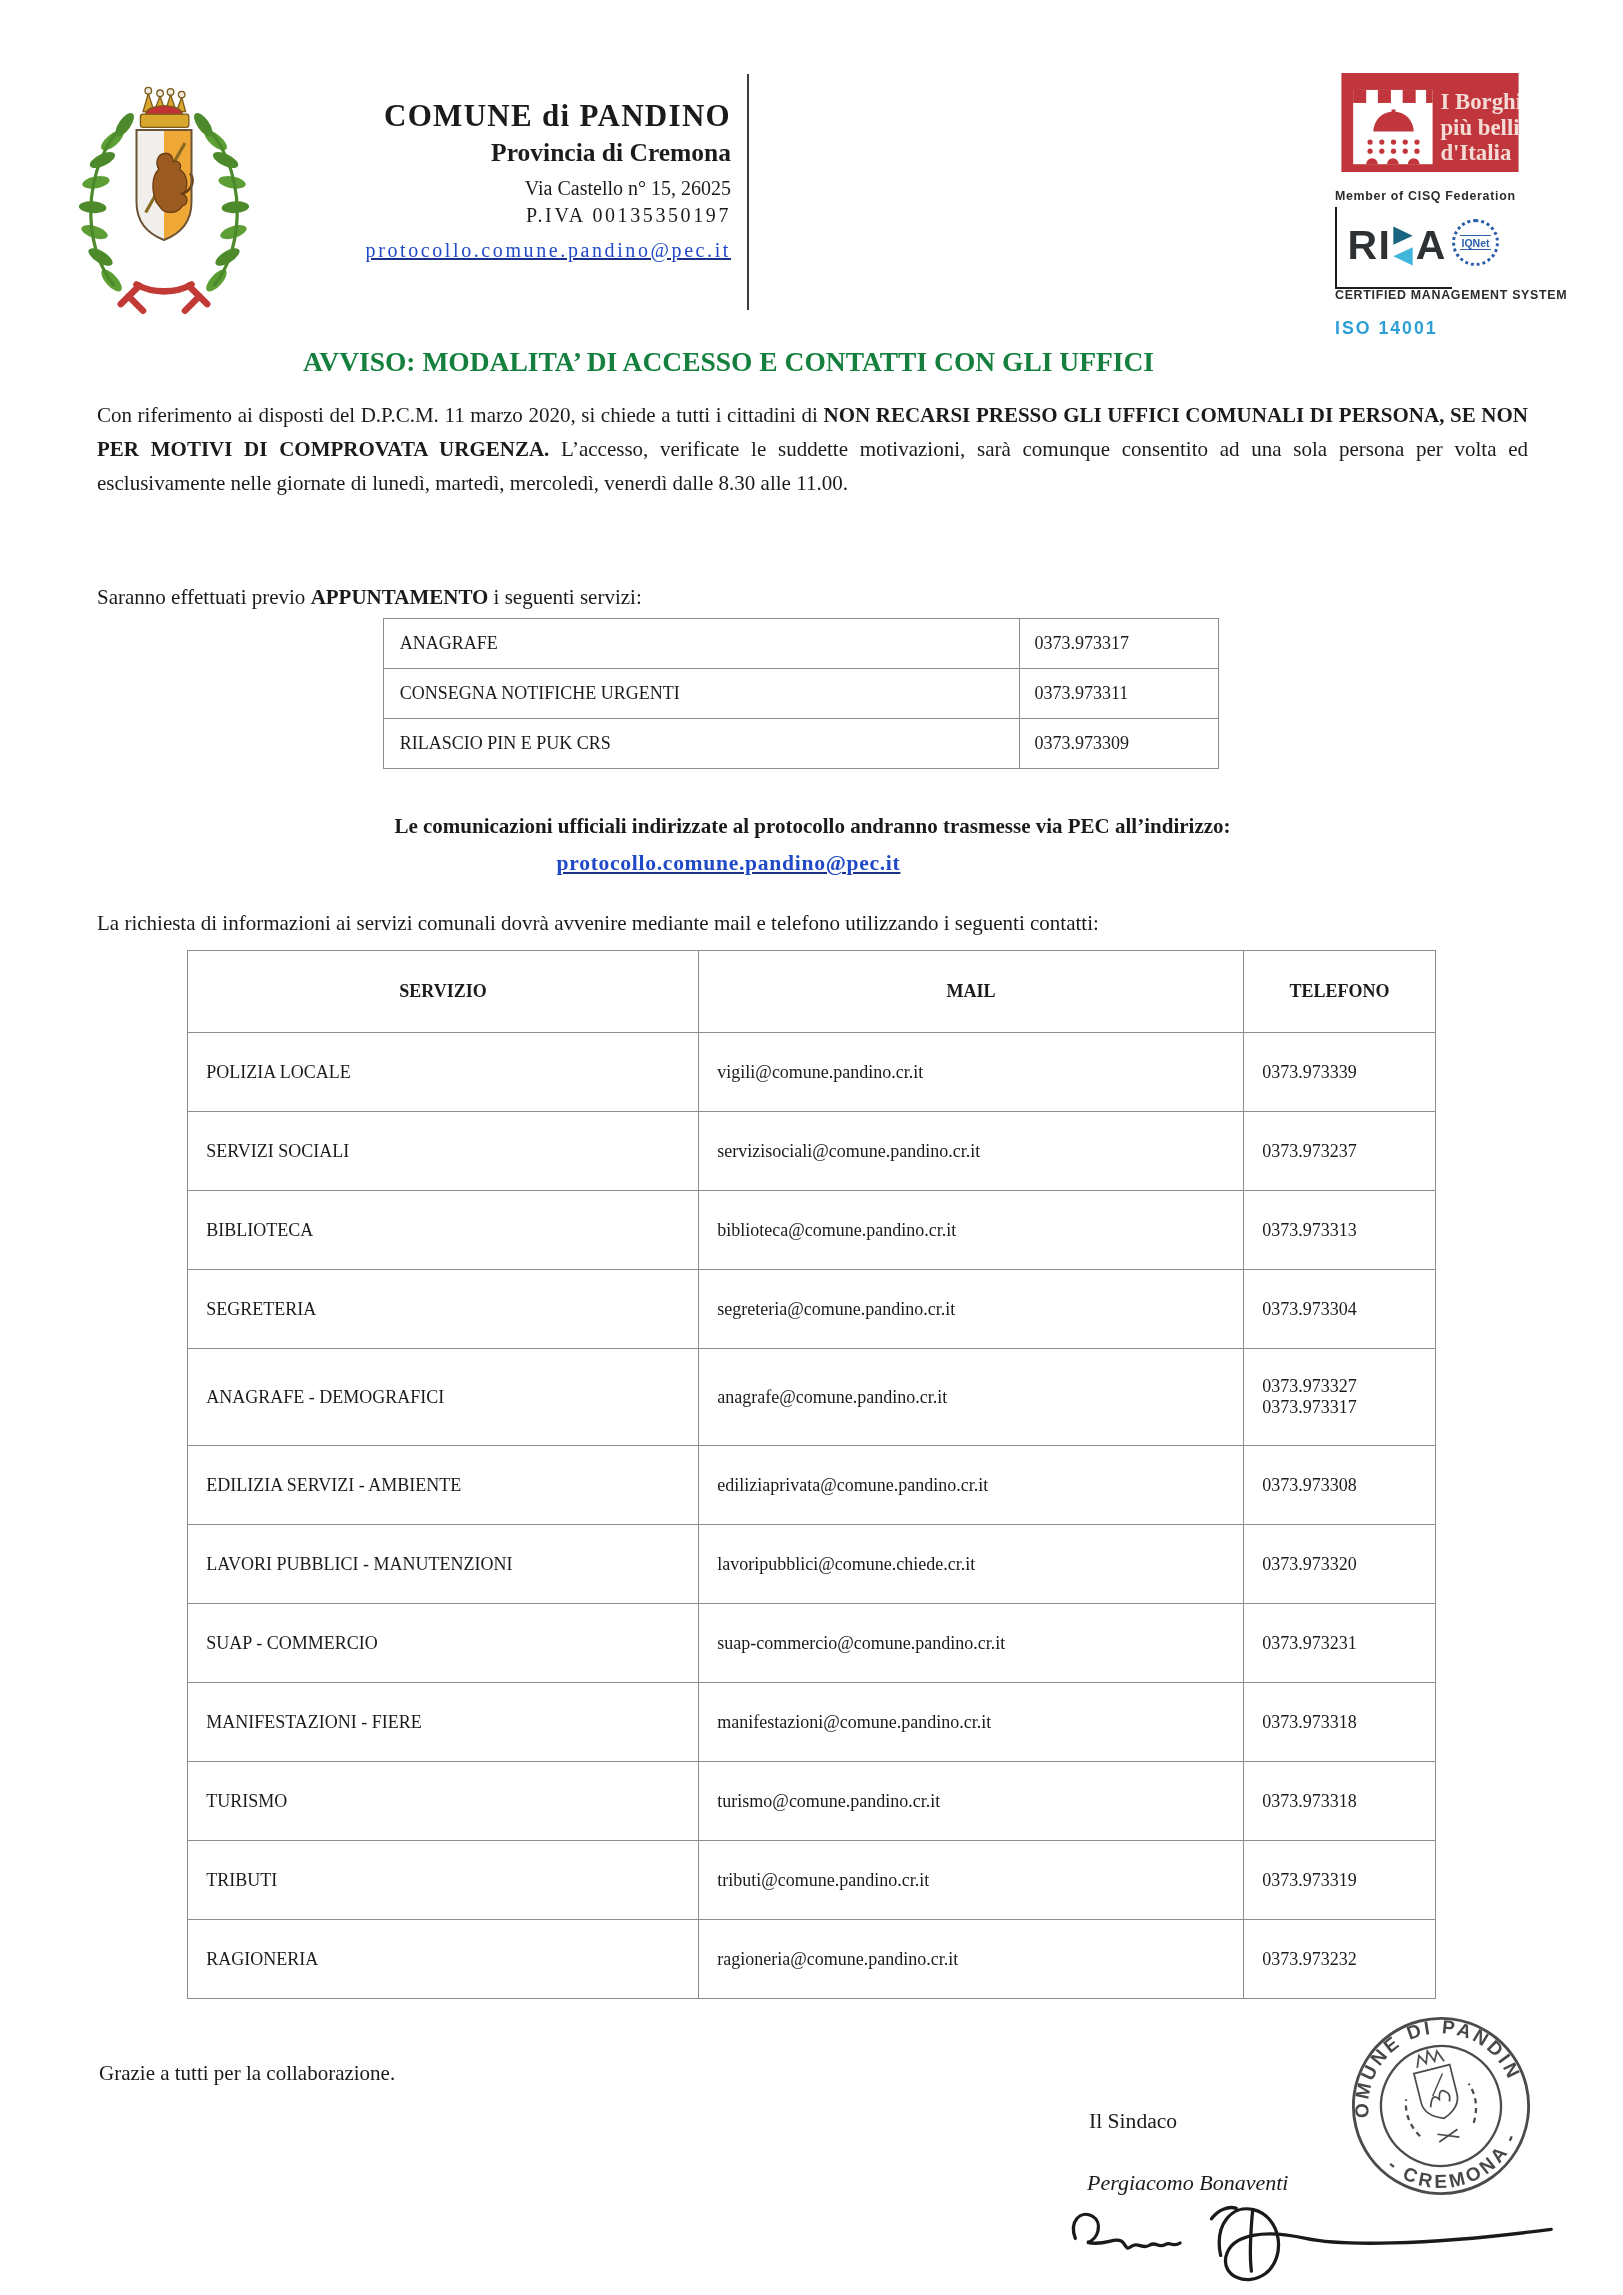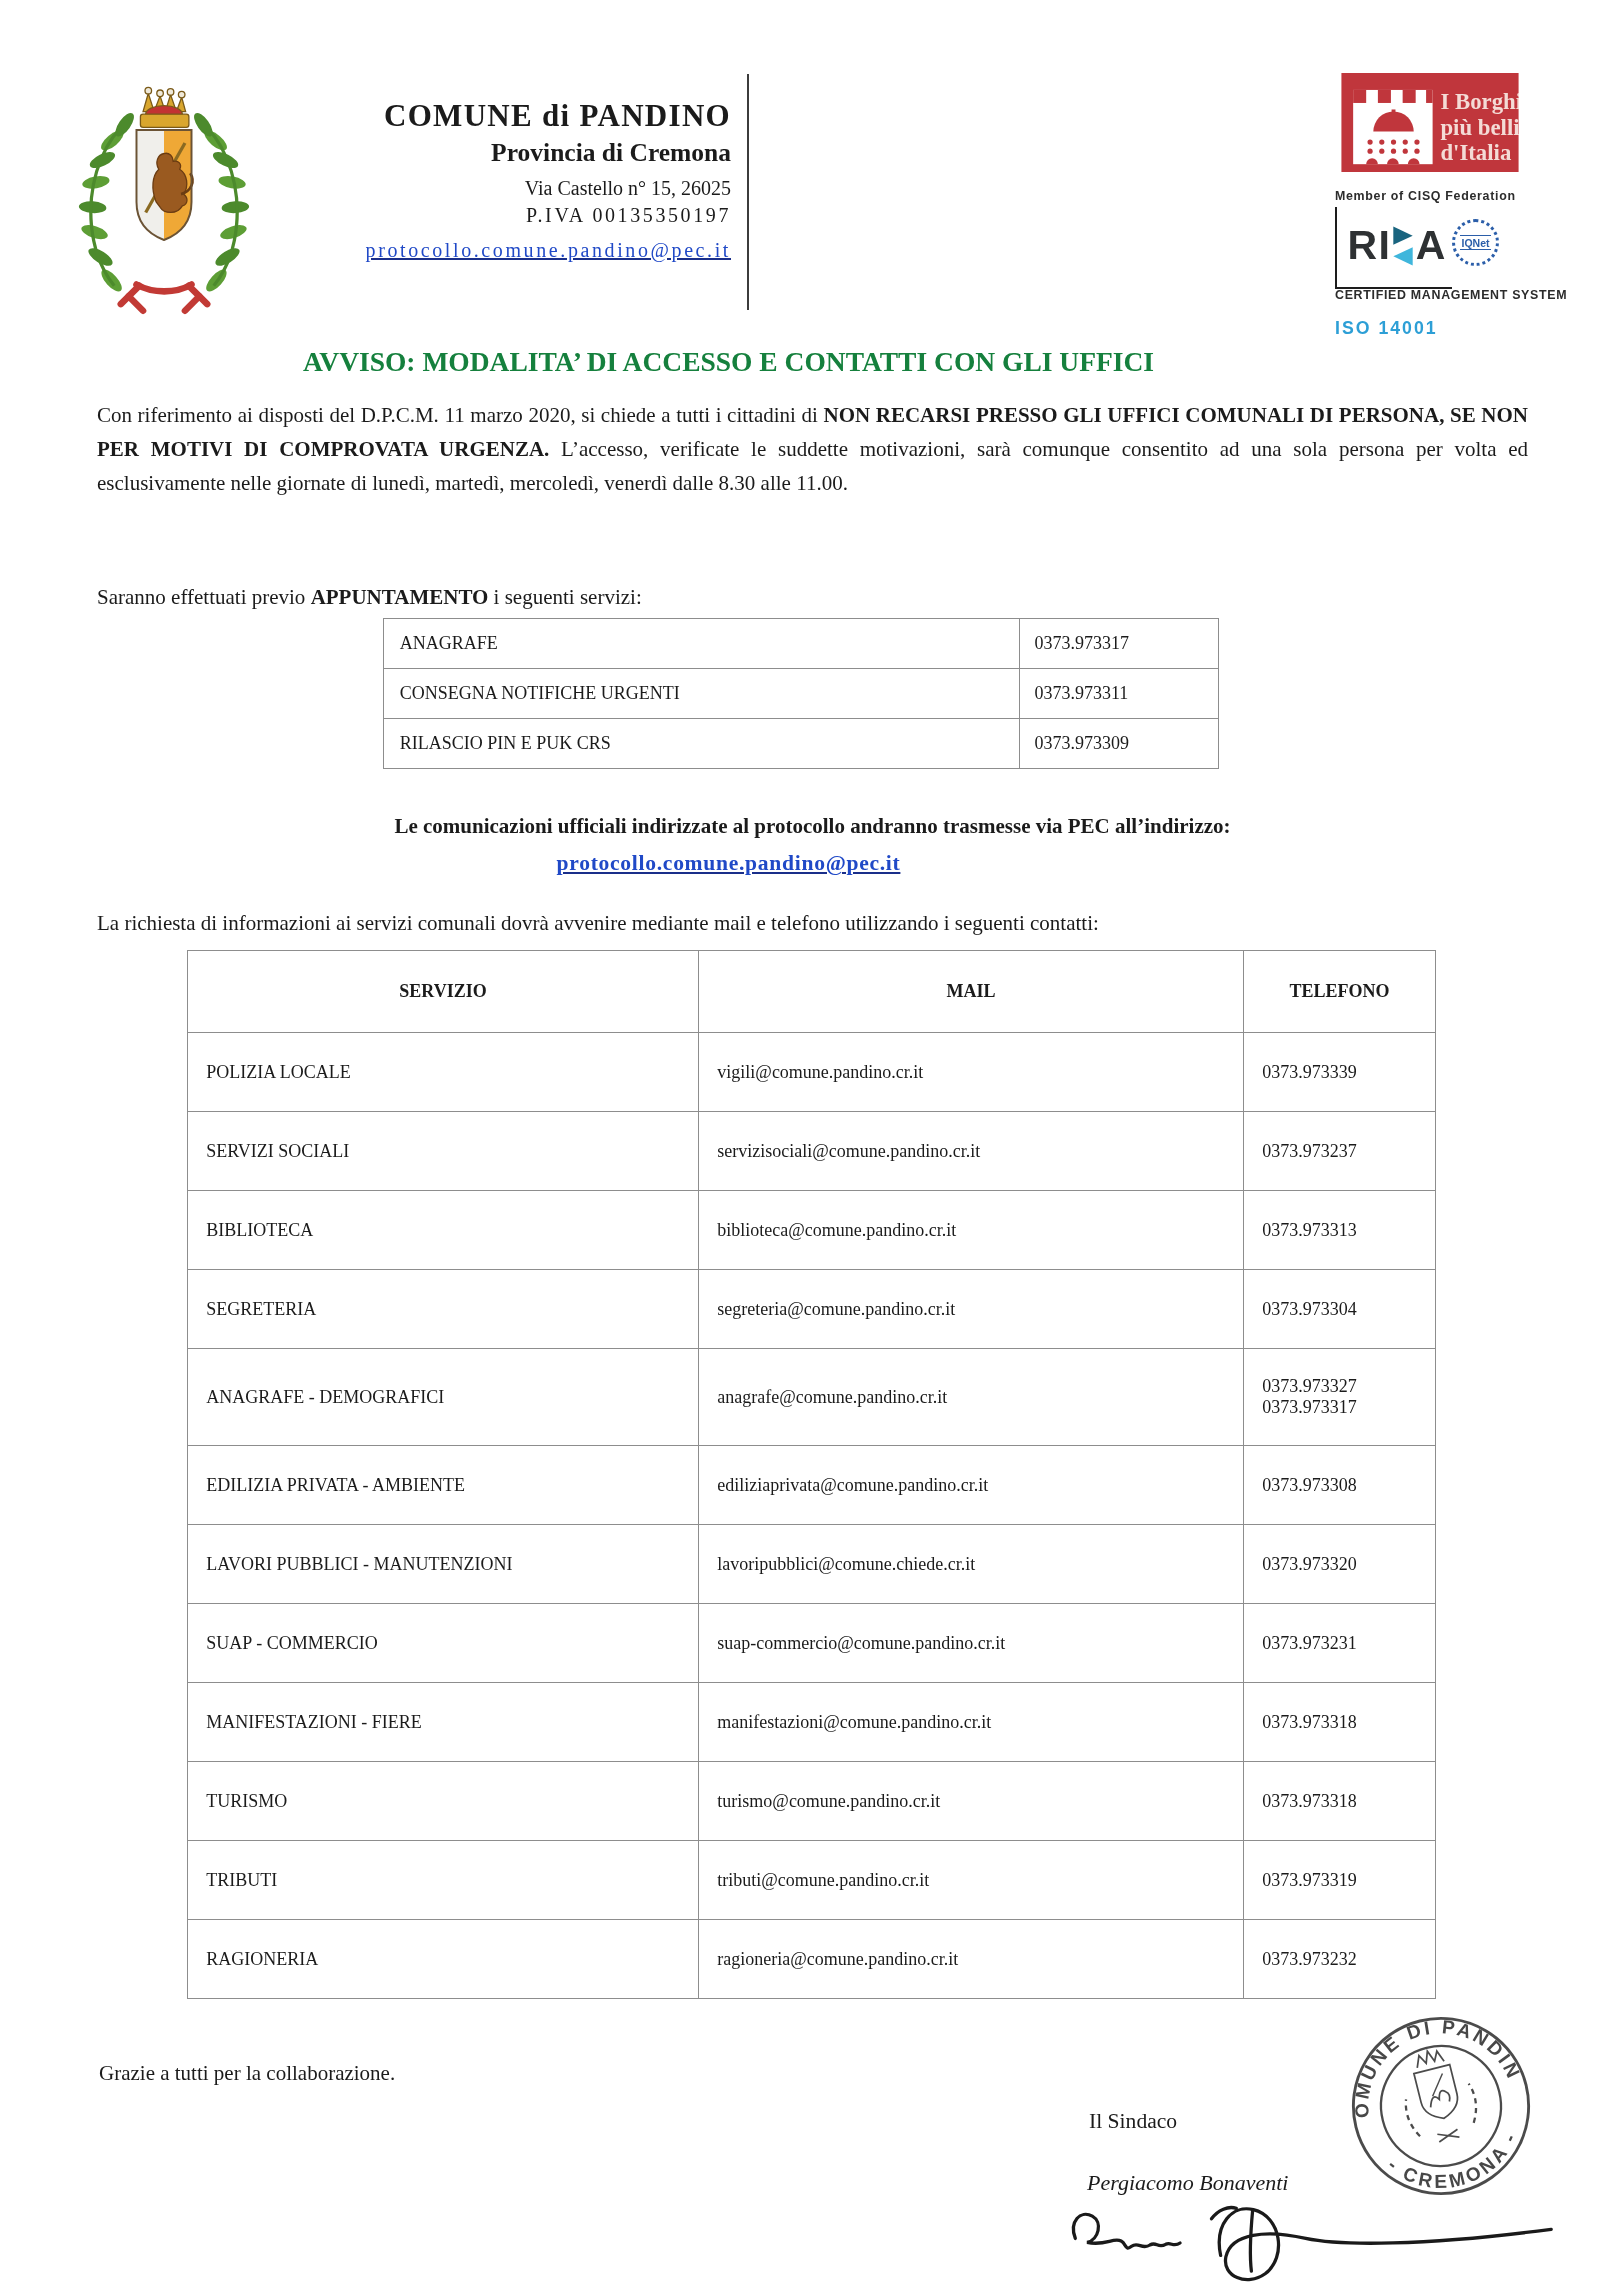--- a/index.html
+++ b/index.html
@@ -246,21 +246,21 @@
       <td>segreteria@comune.pandino.cr.it</td>
       <td class="c-phone">0373.973304</td>
     </tr>
     <tr class="tall">
       <td>ANAGRAFE - DEMOGRAFICI</td>
       <td>anagrafe@comune.pandino.cr.it</td>
       <td class="c-phone">0373.973327
 0373.973317</td>
     </tr>
     <tr>
-      <td>EDILIZIA PRIVATA - AMBIENTE</td>
+      <td>EDILIZIA SERVIZI - AMBIENTE</td>
       <td>ediliziaprivata@comune.pandino.cr.it</td>
       <td class="c-phone">0373.973308</td>
     </tr>
     <tr>
       <td>LAVORI PUBBLICI - MANUTENZIONI</td>
       <td>lavoripubblici@comune.chiede.cr.it</td>
       <td class="c-phone">0373.973320</td>
     </tr>
     <tr>
       <td>SUAP - COMMERCIO</td>

